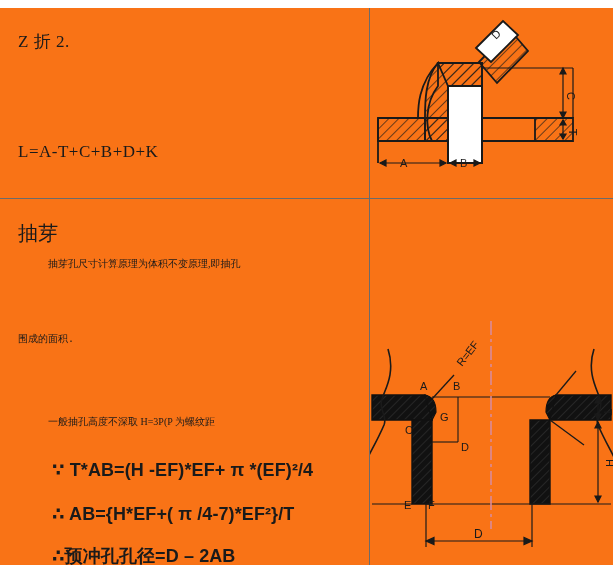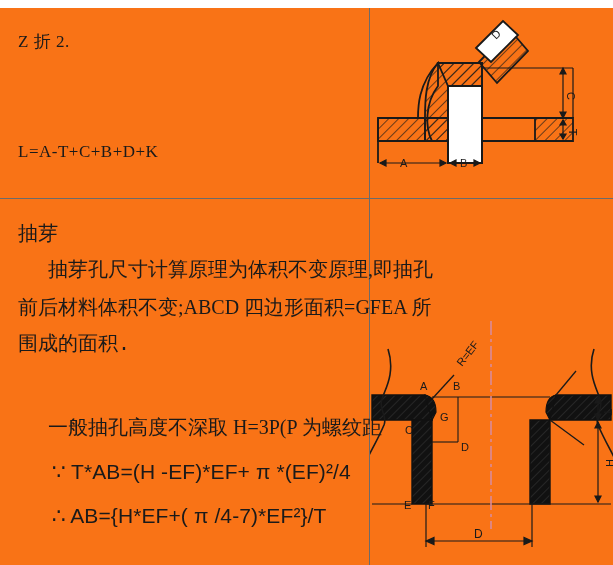--- a/index.html
+++ b/index.html
@@ -59,29 +59,29 @@
   .t-head {
     font-size: 17px;
     letter-spacing: .5px;
   }
   .t-body {
     font-size: 20px;
     letter-spacing: .2px;
   }
   .t-form {
     font-family: "Liberation Sans", "DejaVu Sans", sans-serif;
-    font-size: 21px;
-    font-weight: 400;
+    font-size: 18px;
+    font-weight: 700;
     letter-spacing: .1px;
   }
 
   
   .p-line {
     position: absolute;
-    font-size: 20px;
+    font-size: 10px;
     white-space: nowrap;
     line-height: 1;
   }
 
   svg { display: block; }
 </style>
 </head>
 <body>
 
 <div class="sheet">
@@ -176,27 +176,27 @@
 
       <text x="126" y="32" font-family="Liberation Sans, sans-serif" font-size="11" fill="#1a1a1a" transform="rotate(-45 126 32)">D</text>
     </svg>
   </div>
 
   <div class="cell" id="cell-bl">
 
     <div class="txt t-body" style="left:18px; top:24px;">抽芽</div>
 
     <div class="p-line" style="left:48px; top:60px;">抽芽孔尺寸计算原理为体积不变原理,即抽孔</div>
-    <div class="p-line" style="left:18px; top:98px;">前后材料体积不变;ABCD 四边形面积=GFEA 所</div>
     <div class="p-line" style="left:18px; top:136px;font-family:Liberation Mono, monospace;">围成的面积.</div>
 
     <div class="p-line" style="left:48px; top:182px;margin-top:36px;">一般抽孔高度不深取  H=3P(P  为螺纹距</div>
 
     <div class="txt t-form" style="left:52px; top:262px;">∵  T*AB=(H -EF)*EF+ π *(EF)²/4</div>
     <div class="txt t-form" style="left:52px; top:306px;">∴  AB={H*EF+( π /4-7)*EF²}/T</div>
+    <div class="txt t-form" style="left:52px; top:348px;">∴预冲孔孔径=D – 2AB</div>
   </div>
 
   <div class="cell" id="cell-br">
     <svg width="243" height="374" viewBox="0 0 243 374">
       <defs>
         <pattern id="hatchC" width="6" height="6" patternTransform="rotate(45)" patternUnits="userSpaceOnUse">
           <rect width="6" height="6" fill="#111111"></rect>
           <line x1="0" y1="0" x2="0" y2="6" stroke="#2e2e2e" stroke-width="1.4"></line>
         </pattern>
       </defs>

